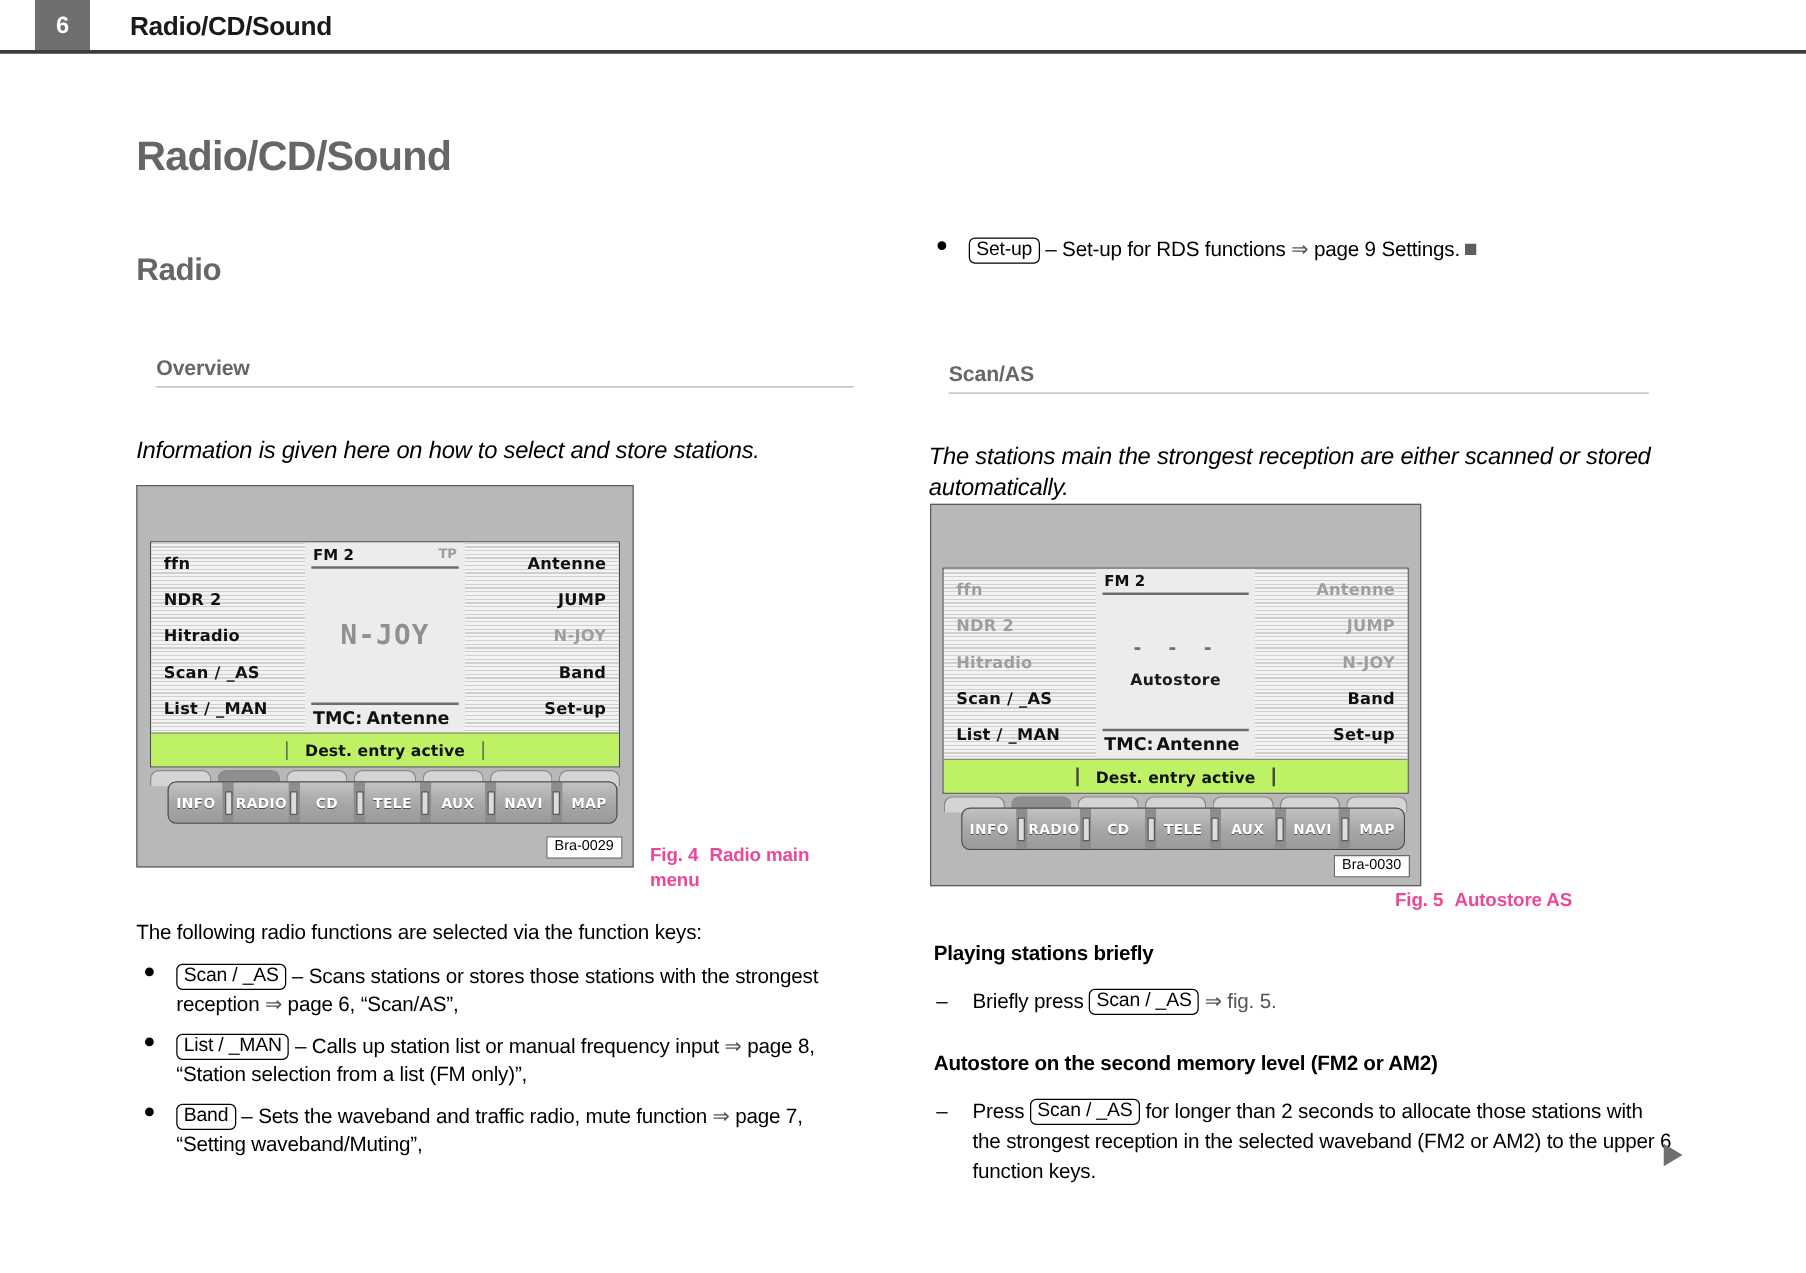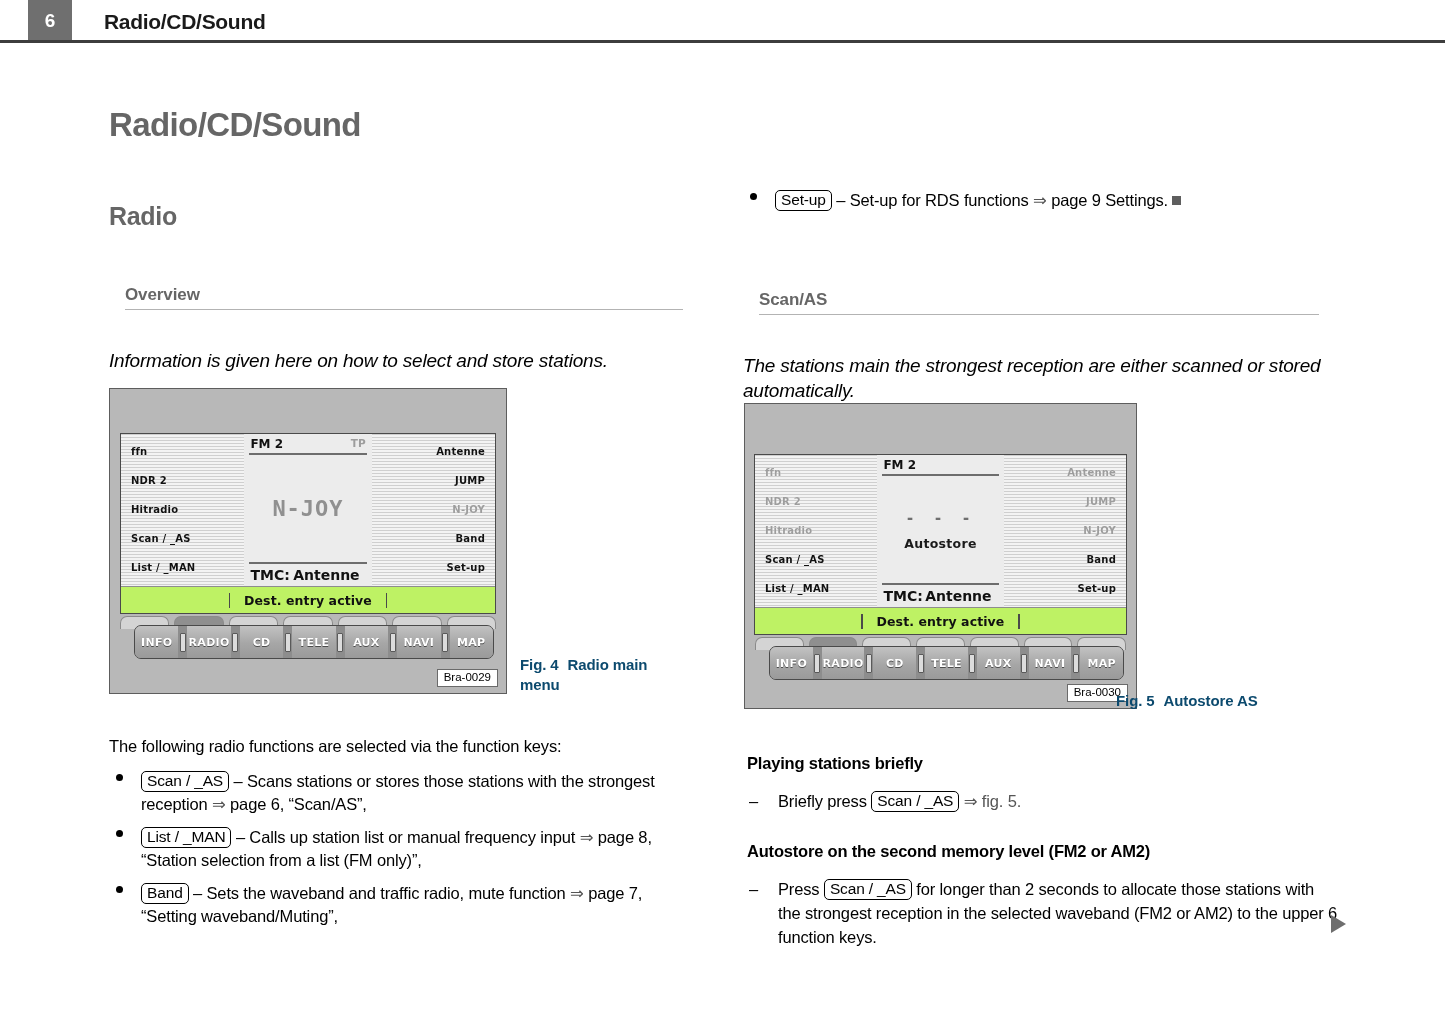--- a/index.html
+++ b/index.html
@@ -197,21 +197,21 @@
     display: flex;
     flex-direction: column;
     justify-content: space-around;
     box-sizing: border-box;
     padding: 3px 0;
   }
   .side-col.left  { padding-left: 9px; align-items: flex-start; }
   .side-col.right { padding-right: 9px; align-items: flex-end; }
   .side-item {
     font-family: "DejaVu Sans", sans-serif;
-    font-size: 10px;
+    font-size: 13px;
     font-weight: bold;
     color: #111;
     letter-spacing: 0.2px;
     line-height: 14px;
     text-shadow: 0 0 1px rgba(255,255,255,0.9);
     padding: 0 1px;
   }
   .side-item.dim { color: #9d9d9d; }
 
   .center-panel {
@@ -378,23 +378,24 @@
     font-size: 11.5px;
     color: #000;
     padding: 1px 6px 2px 6px;
     line-height: 13px;
   }
 
   .fig-caption {
     position: absolute;
     font-size: 15px;
     font-weight: bold;
-    color: #0c4a6e;
+    color: #ec4899;
     line-height: 20px;
     letter-spacing: -0.1px;
+    margin-top: 20px;
   }
   .fig-caption .num { margin-right: 9px; }
   #fig4-caption { left: 520px; top: 655px; width: 160px; }
   #fig5-caption { left: 1116px; top: 691px; width: 200px; }
 
   .cont-triangle {
     position: absolute;
     left: 1331px; top: 915px;
     width: 0; height: 0;
     border-left: 15px solid #6e6e6e;

